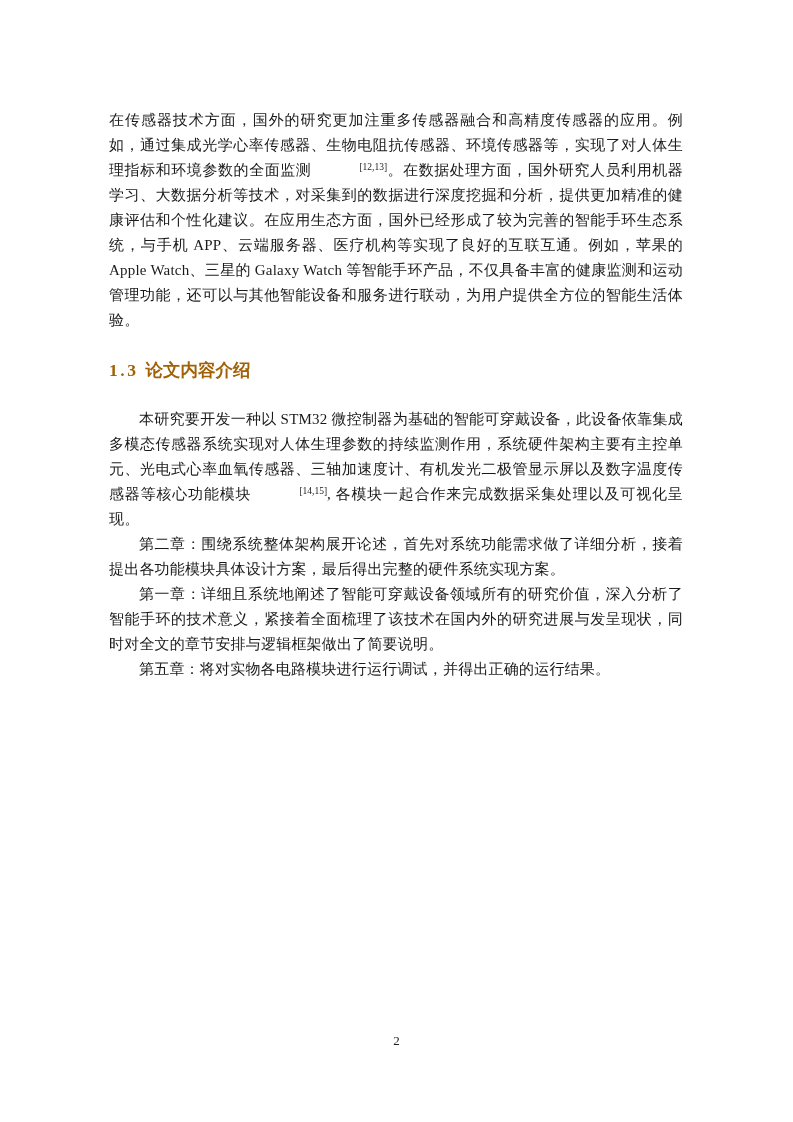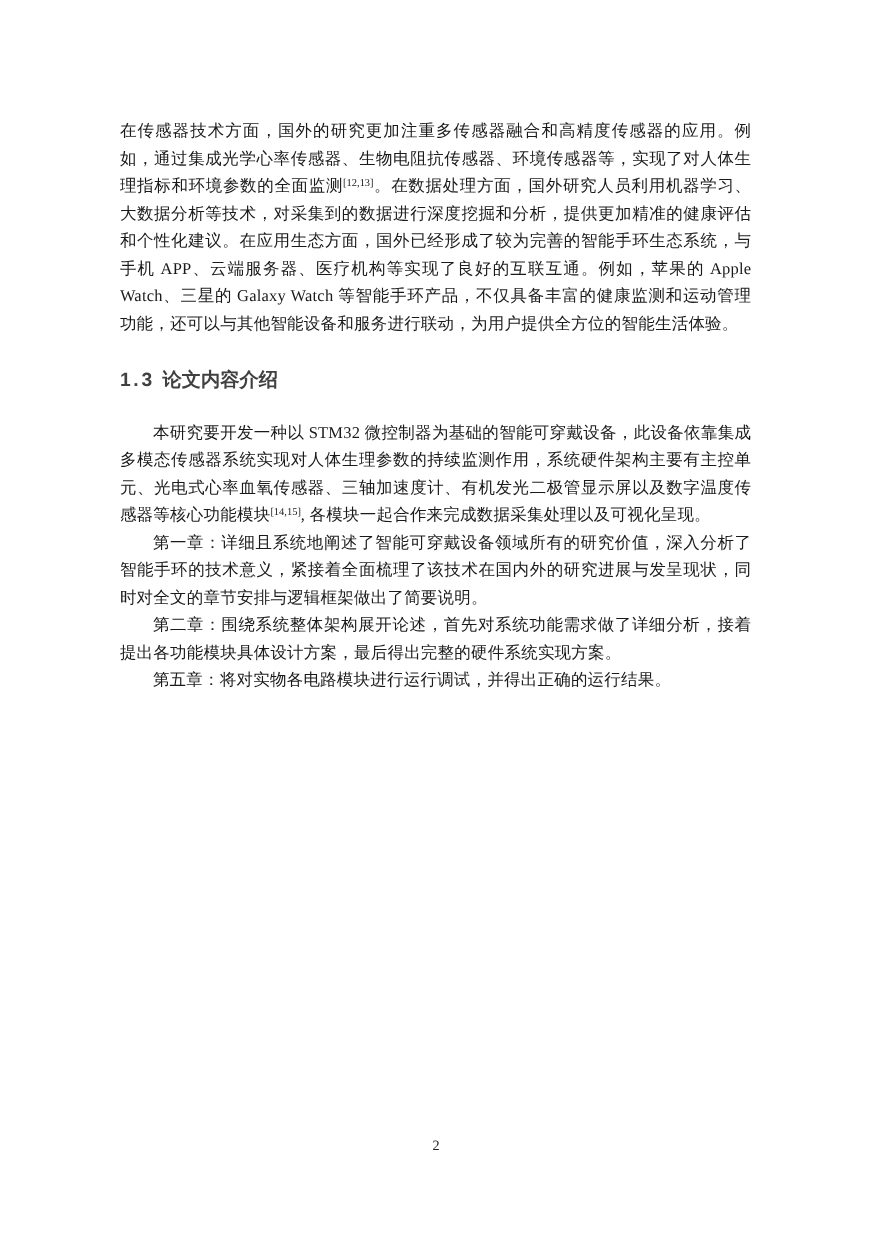--- a/index.html
+++ b/index.html
@@ -32,27 +32,28 @@
     letter-spacing: 0.2px;
   }
   .para.no-indent {
     text-indent: 0;
   }
   sup.cite {
     font-size: 9.5px;
     line-height: 0;
     vertical-align: 5px;
     letter-spacing: 0;
+    margin-left: 48px;
   }
   .heading {
     margin: 25px 0 25px 0;
-    font-family: Liberation Sans, sans-serif;
+    font-family: Liberation Serif, serif;
     font-weight: bold;
     font-size: 17.5px;
-    color: #404040;
+    color: #a16207;
     text-indent: 0;
   }
   .heading .hnum {
     letter-spacing: 2.5px;
   }
   .heading .htitle {
     margin-left: 7px;
   }
   .pageno {
     position: absolute;
@@ -71,20 +72,20 @@
 <div class="page">
   <div class="content">
 
     <p class="para no-indent"><span>在传感器技术方面，国外的研究更加注重多传感器融合和高精度传感器的应用。例如，通过集成光学心率传感器、生物电阻抗传感器、环境传感器等，实现了对人体生理指标和环境参数的全面监测</span><sup class="cite">[12,13]</sup><span>。在数据处理方面，国外研究人员利用机器学习、大数据分析等技术，对采集到的数据进行深度挖掘和分析，提供更加精准的健康评估和个性化建议。在应用生态方面，国外已经形成了较为完善的智能手环生态系统，与手机 APP、云端服务器、医疗机构等实现了良好的互联互通。例如，苹果的 Apple Watch、三星的 Galaxy Watch 等智能手环产品，不仅具备丰富的健康监测和运动管理功能，还可以与其他智能设备和服务进行联动，为用户提供全方位的智能生活体验。</span></p>
 
 
     <h2 class="heading"><span class="hnum">1.3</span><span class="htitle">论文内容介绍</span></h2>
 
     <p class="para"><span>本研究要开发一种以 STM32 微控制器为基础的智能可穿戴设备，此设备依靠集成多模态传感器系统实现对人体生理参数的持续监测作用，系统硬件架构主要有主控单元、光电式心率血氧传感器、三轴加速度计、有机发光二极管显示屏以及数字温度传感器等核心功能模块</span><sup class="cite">[14,15]</sup><span>, 各模块一起合作来完成数据采集处理以及可视化呈现。</span></p>
 
+    <p class="para">第二章：围绕系统整体架构展开论述，首先对系统功能需求做了详细分析，接着提出各功能模块具体设计方案，最后得出完整的硬件系统实现方案。</p>
     <p class="para">第一章：详细且系统地阐述了智能可穿戴设备领域所有的研究价值，深入分析了智能手环的技术意义，紧接着全面梳理了该技术在国内外的研究进展与发呈现状，同时对全文的章节安排与逻辑框架做出了简要说明。</p>
-    <p class="para">第二章：围绕系统整体架构展开论述，首先对系统功能需求做了详细分析，接着提出各功能模块具体设计方案，最后得出完整的硬件系统实现方案。</p>
     <p class="para">第五章：将对实物各电路模块进行运行调试，并得出正确的运行结果。</p>
 
   </div>
 
   <div class="pageno">2</div>
 </div>
 
 </body></html>

